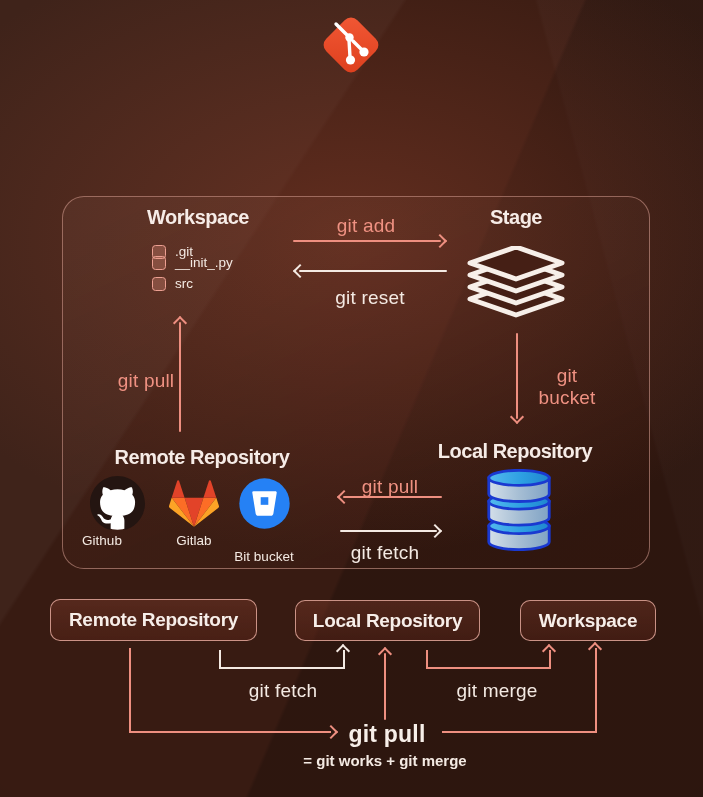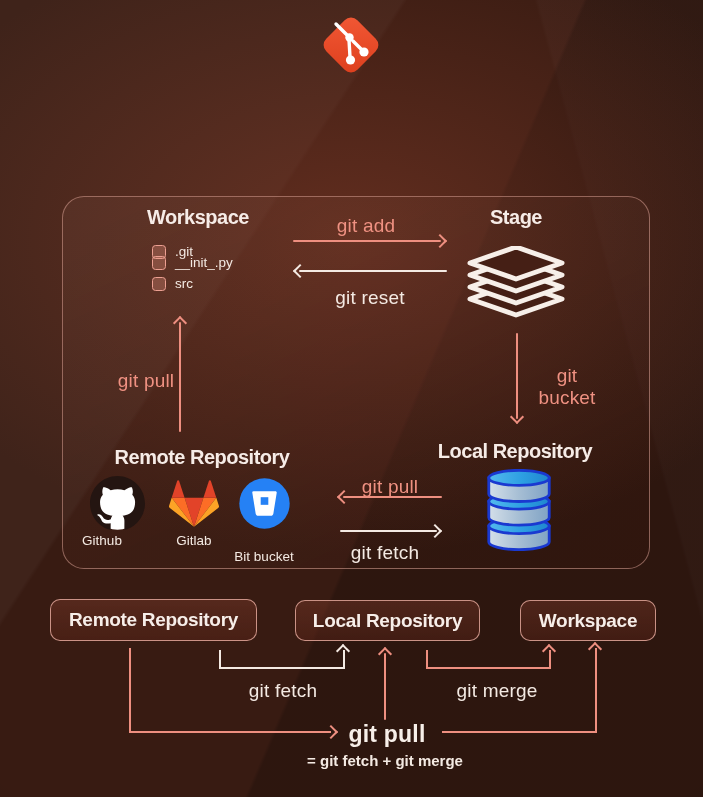--- a/index.html
+++ b/index.html
@@ -222,15 +222,15 @@
   <div class="chev u c-sal" style="left:544px; top:646px;"></div>
   <div class="abs lbl wht-t ctr" style="left:447px; top:680px; width:100px;">git merge</div>
 
   <div class="vline bg-sal" style="left:384px; top:653px; height:67px;"></div>
   <div class="chev u c-sal" style="left:380px; top:649px;"></div>
 
   <div class="bracket" style="left:442px; top:648px; width:155px; height:85px; border-right:2px solid #ee8f80; border-bottom:2px solid #ee8f80;"></div>
   <div class="chev u c-sal" style="left:590px; top:644px;"></div>
 
   <div class="abs gitpull-big ctr" style="left:327px; top:721px; width:120px;">git pull</div>
-  <div class="abs equation ctr" style="left:275px; top:752px; width:220px;">= git fetch + git merge</div>
+  <div class="abs equation ctr" style="left:275px; top:752px; width:220px;">= git works + git merge</div>
 
 </div>
 
 </body></html>

